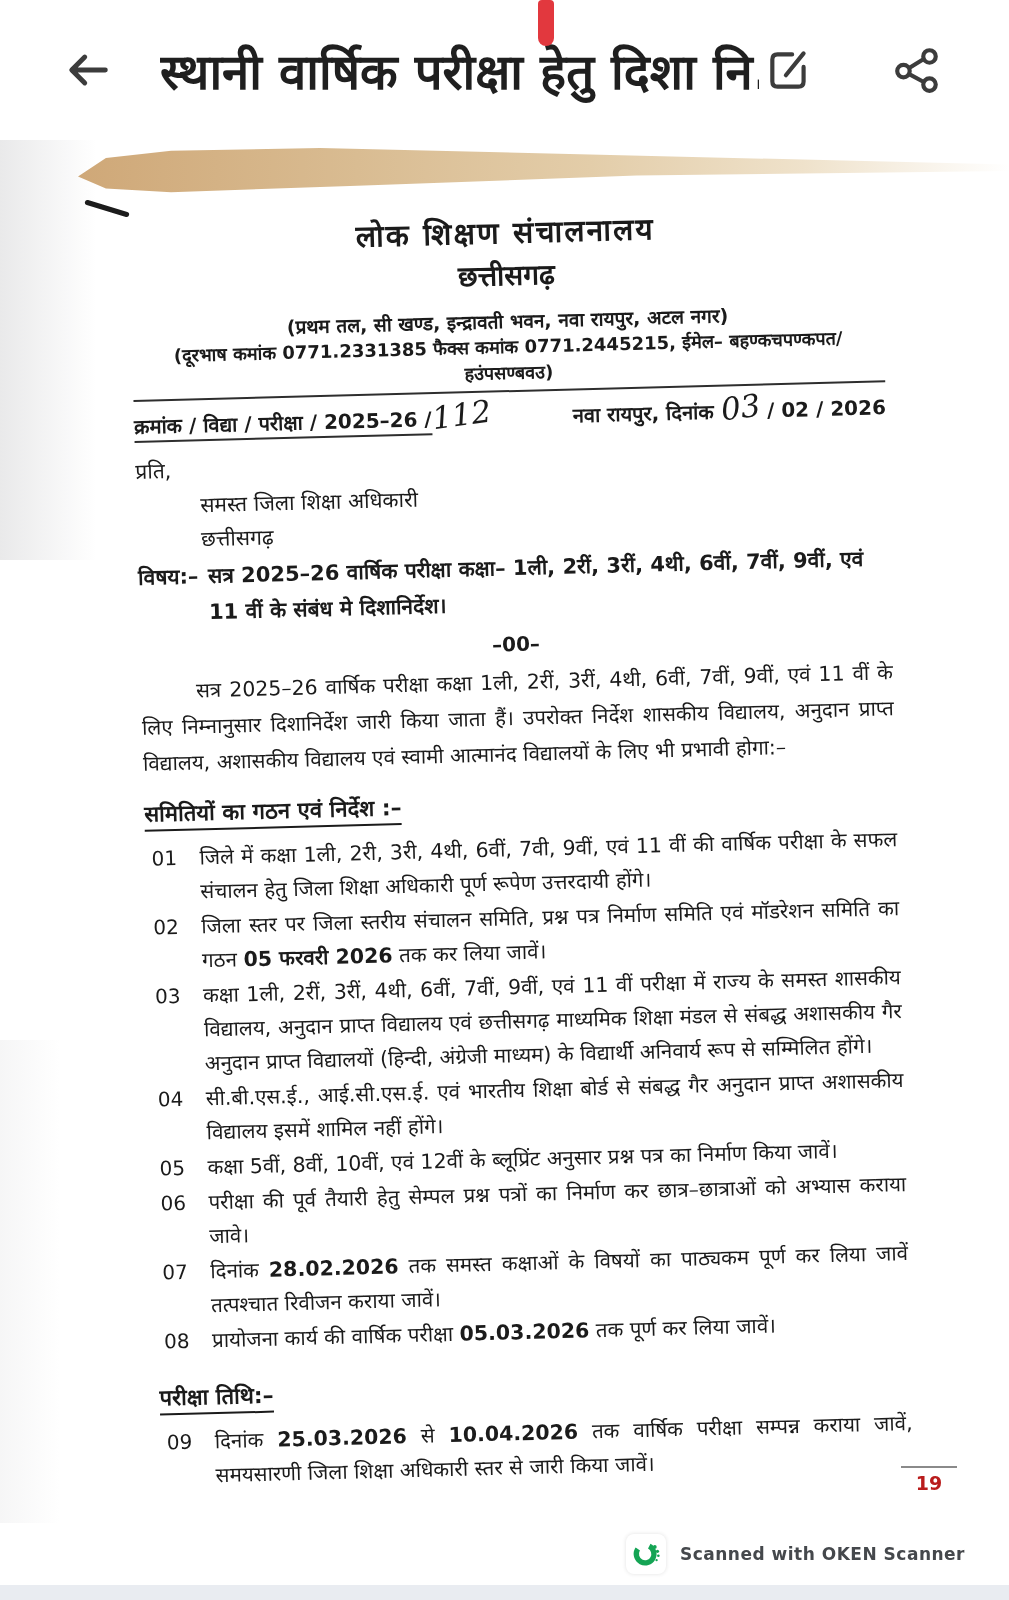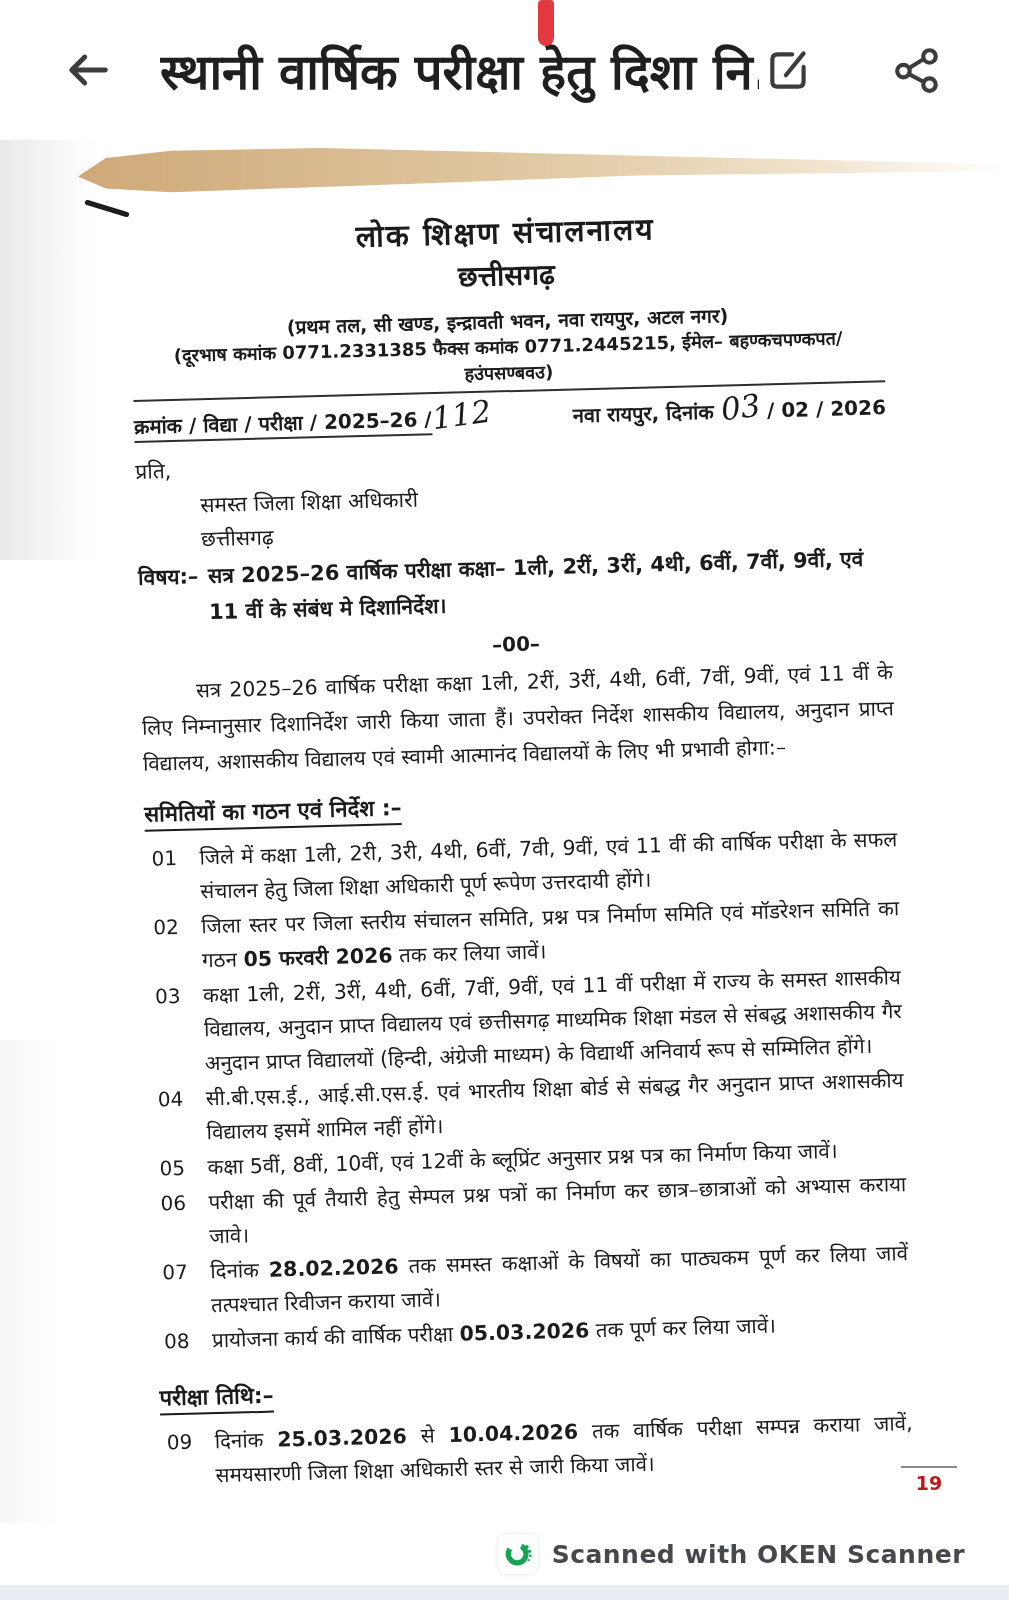--- a/index.html
+++ b/index.html
@@ -67,21 +67,21 @@
   .page-num { position:absolute; right:52px; top:1326px; text-align:center; }
   .page-num .pline { width:56px; border-top:2px solid #8a8a8a; margin-bottom:4px; }
   .page-num .pval { font-size:19px; font-weight:bold; color:#b91c1c; }
 
   
   .footer { position:absolute; left:0; bottom:15px; width:100%; height:62px; background:#fff;
             display:flex; align-items:center; justify-content:flex-end; padding-right:44px; }
   .oken-logo { width:40px; height:40px; border-radius:8px; background:#fff;
                box-shadow:0 0 4px rgba(0,0,0,0.12); display:flex; align-items:center;
                justify-content:center; margin-right:14px; }
-  .footer-text { font-size:25px; font-weight:600; color:#45484c; letter-spacing:0.5px; }
+  .footer-text { font-size:17px; font-weight:600; color:#45484c; letter-spacing:0.5px; }
   .bottom-strip { position:absolute; left:0; bottom:0; width:100%; height:15px; background:#e9ecf1; }
 </style>
 </head>
 <body>
 
 <div class="app">
 
   <div class="red-bar" style="background:#e2383e"></div>
 
   <div class="header">

